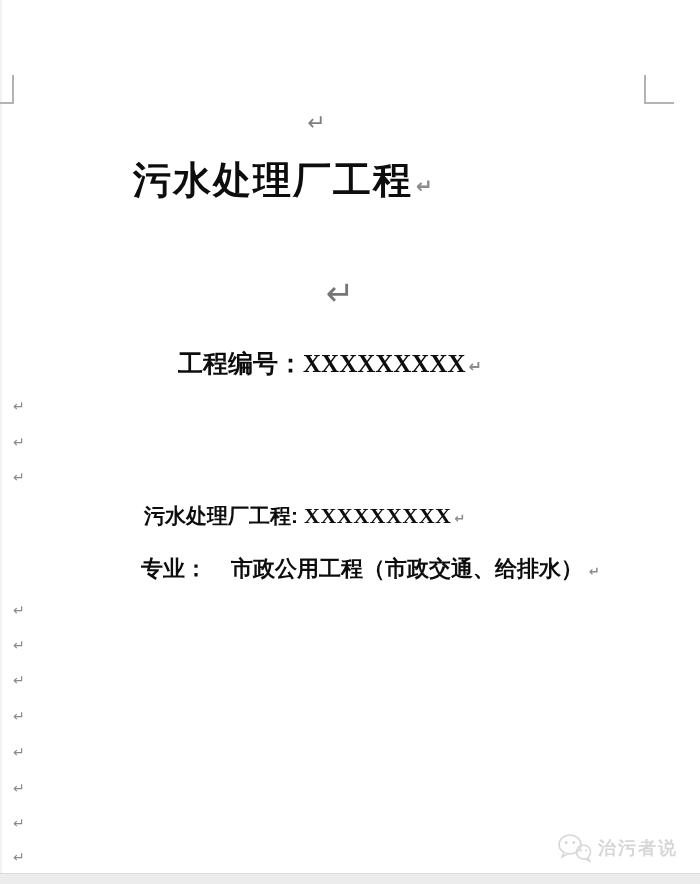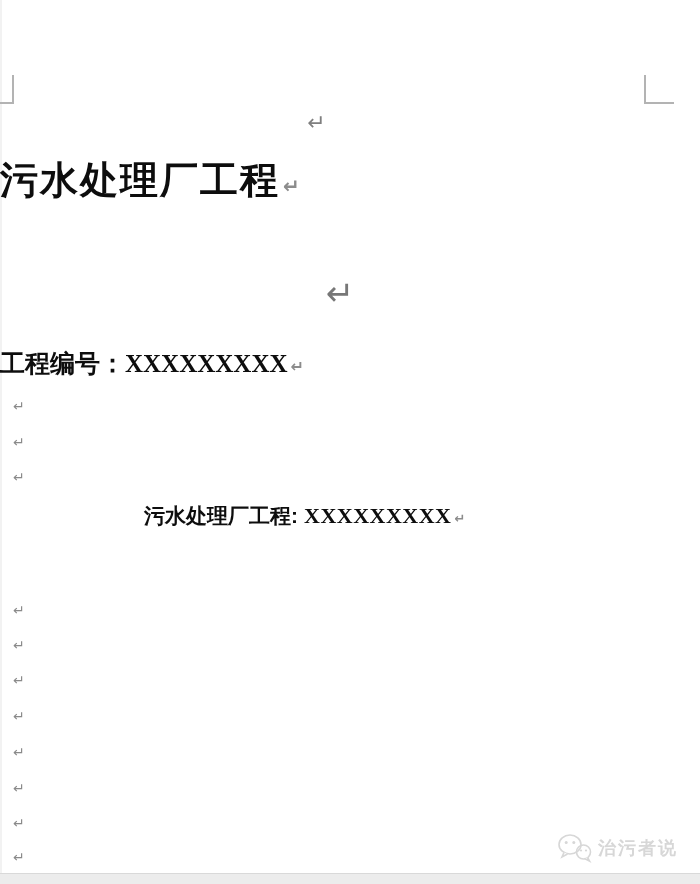--- a/index.html
+++ b/index.html
@@ -24,26 +24,26 @@
   }
   .pmark.margin{left:13px;}
   .pmark.center-top{left:307px;top:112px;font-size:22px;color:#7f7f7f;}
   .pmark.center-big{left:326px;top:276px;font-size:34px;color:#777777;}
   .pmark.inline{
     position:static;display:inline-block;vertical-align:baseline;
     margin-left:3px;color:#8c8c8c;
   }
   
   .line{position:absolute;white-space:nowrap;color:#0d0d0d;}
-  .line.centered{left:0;width:568px;}
+  .line.centered{left:0;width:568px;text-align:center;}
   .doc-title{top:155px;font-size:38px;font-weight:bold;letter-spacing:2px;}
   .doc-title .pmark.inline{font-size:20px;}
   .doc-subtitle{top:220px;font-size:32px;font-weight:bold;letter-spacing:1px;}
   .doc-subtitle .pmark.inline{font-size:18px;}
-  .project-line{top:347px;font-size:25px;font-weight:bold;}
+  .project-line{top:347px;font-size:25px;font-weight:bold;padding-left:46px;}
   .project-line .pmark.inline{font-size:16px;}
   .cert-line{left:144px;top:502px;font-size:21px;font-weight:bold;
     font-family:"Liberation Sans","DejaVu Sans",sans-serif;}
   .cert-line .value{font-family:"Liberation Serif","DejaVu Serif",serif;
     font-size:22px;margin-left:6px;letter-spacing:0.5px;}
   .cert-line .pmark.inline{font-size:13px;}
   .specialty-line{left:141px;top:554px;font-size:22px;font-weight:bold;
     font-family:"Liberation Sans","DejaVu Sans",sans-serif;}
   .specialty-line .value{margin-left:24px;}
   .specialty-line .pmark.inline{font-size:13px;margin-left:6px;}
@@ -72,20 +72,21 @@
   <span class="pmark center-top">↵</span>
   <span class="pmark center-big">↵</span>
 
   <div class="line centered doc-title"><span>污水处理厂工程</span><span class="pmark inline">↵</span></div>
 
 
   <div class="line centered project-line"><span>工程编号：</span><span>XXXXXXXXX</span><span class="pmark inline">↵</span></div>
 
   <div class="line cert-line"><span>污水处理厂工程:</span><span class="value">XXXXXXXXX</span><span class="pmark inline">↵</span></div>
 
+  <div class="line specialty-line"><span>专业：</span><span class="value">市政公用工程（市政交通、给排水）</span><span class="pmark inline">↵</span></div>
 
   <span class="pmark margin" style="top:399px">↵</span>
   <span class="pmark margin" style="top:435px">↵</span>
   <span class="pmark margin" style="top:470px">↵</span>
 
   <span class="pmark margin" style="top:603px">↵</span>
   <span class="pmark margin" style="top:638px">↵</span>
   <span class="pmark margin" style="top:673px">↵</span>
   <span class="pmark margin" style="top:709px">↵</span>
   <span class="pmark margin" style="top:745px">↵</span>

